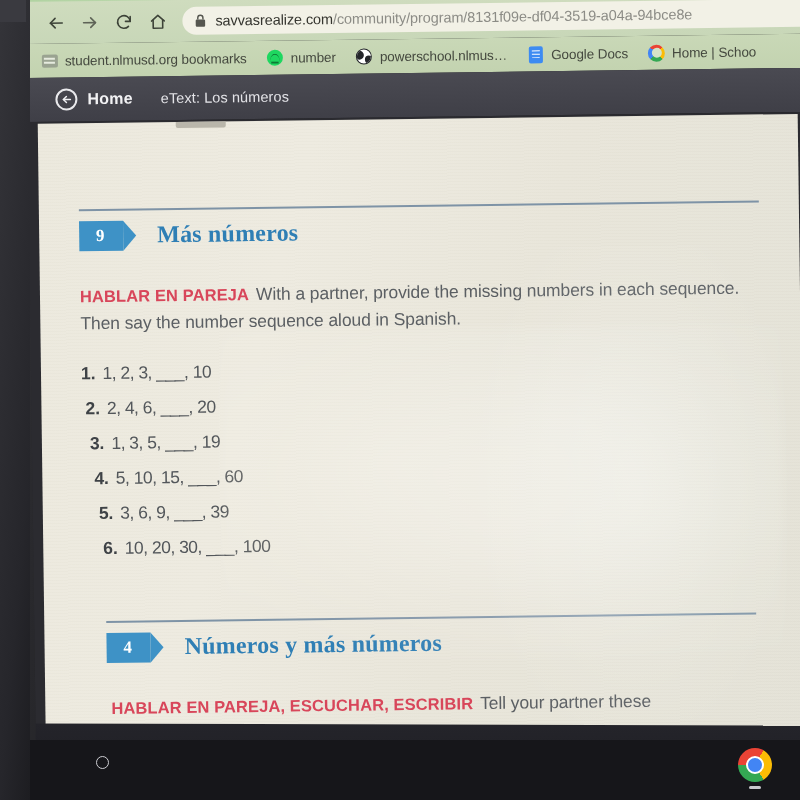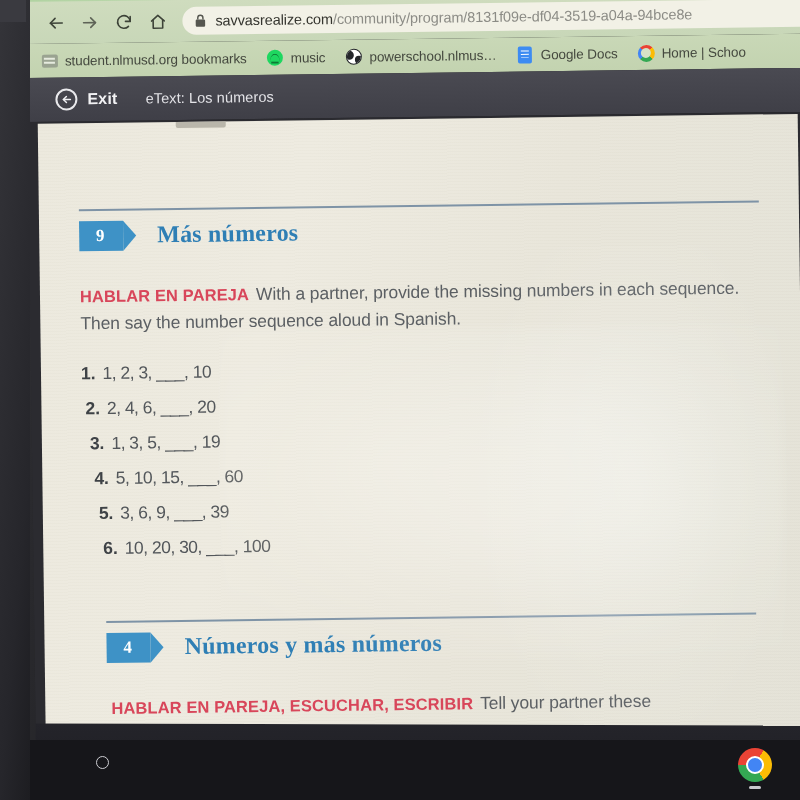--- a/index.html
+++ b/index.html
@@ -526,21 +526,21 @@
       <div class="bm">
         <span class="bm-ico">
             <i class="ico-folder"></i>
           </span>
         <span class="bm-label">student.nlmusd.org bookmarks</span>
       </div>
       <div class="bm">
         <span class="bm-ico">
             <i class="ico-spotify"></i>
           </span>
-        <span class="bm-label">music</span>
+        <span class="bm-label">number</span>
       </div>
       <div class="bm">
         <span class="bm-ico">
             <i class="ico-globe"></i>
           </span>
         <span class="bm-label">powerschool.nlmus…</span>
       </div>
       <div class="bm">
         <span class="bm-ico">
             <i class="ico-docs"></i>
@@ -556,21 +556,21 @@
     </div>
 
     <div class="apphdr">
       <div class="exit-btn">
         <span class="exit-circle">
           <svg width="12" height="12" viewBox="0 0 24 24" fill="none" stroke="#f0f0f3" stroke-width="3" stroke-linecap="round" stroke-linejoin="round">
             <line x1="20" y1="12" x2="6" y2="12"></line>
               <polyline points="12,18 6,12 12,6"></polyline>
           </svg>
         </span>
-        <span class="exit-label">Exit</span>
+        <span class="exit-label">Home</span>
       </div>
       <span class="etext-title">eText: Los números</span>
     </div>
 
     <div class="docwrap">
       <div class="page">
         <div class="page-inner">
 
           <div class="clip-top"></div>
 

